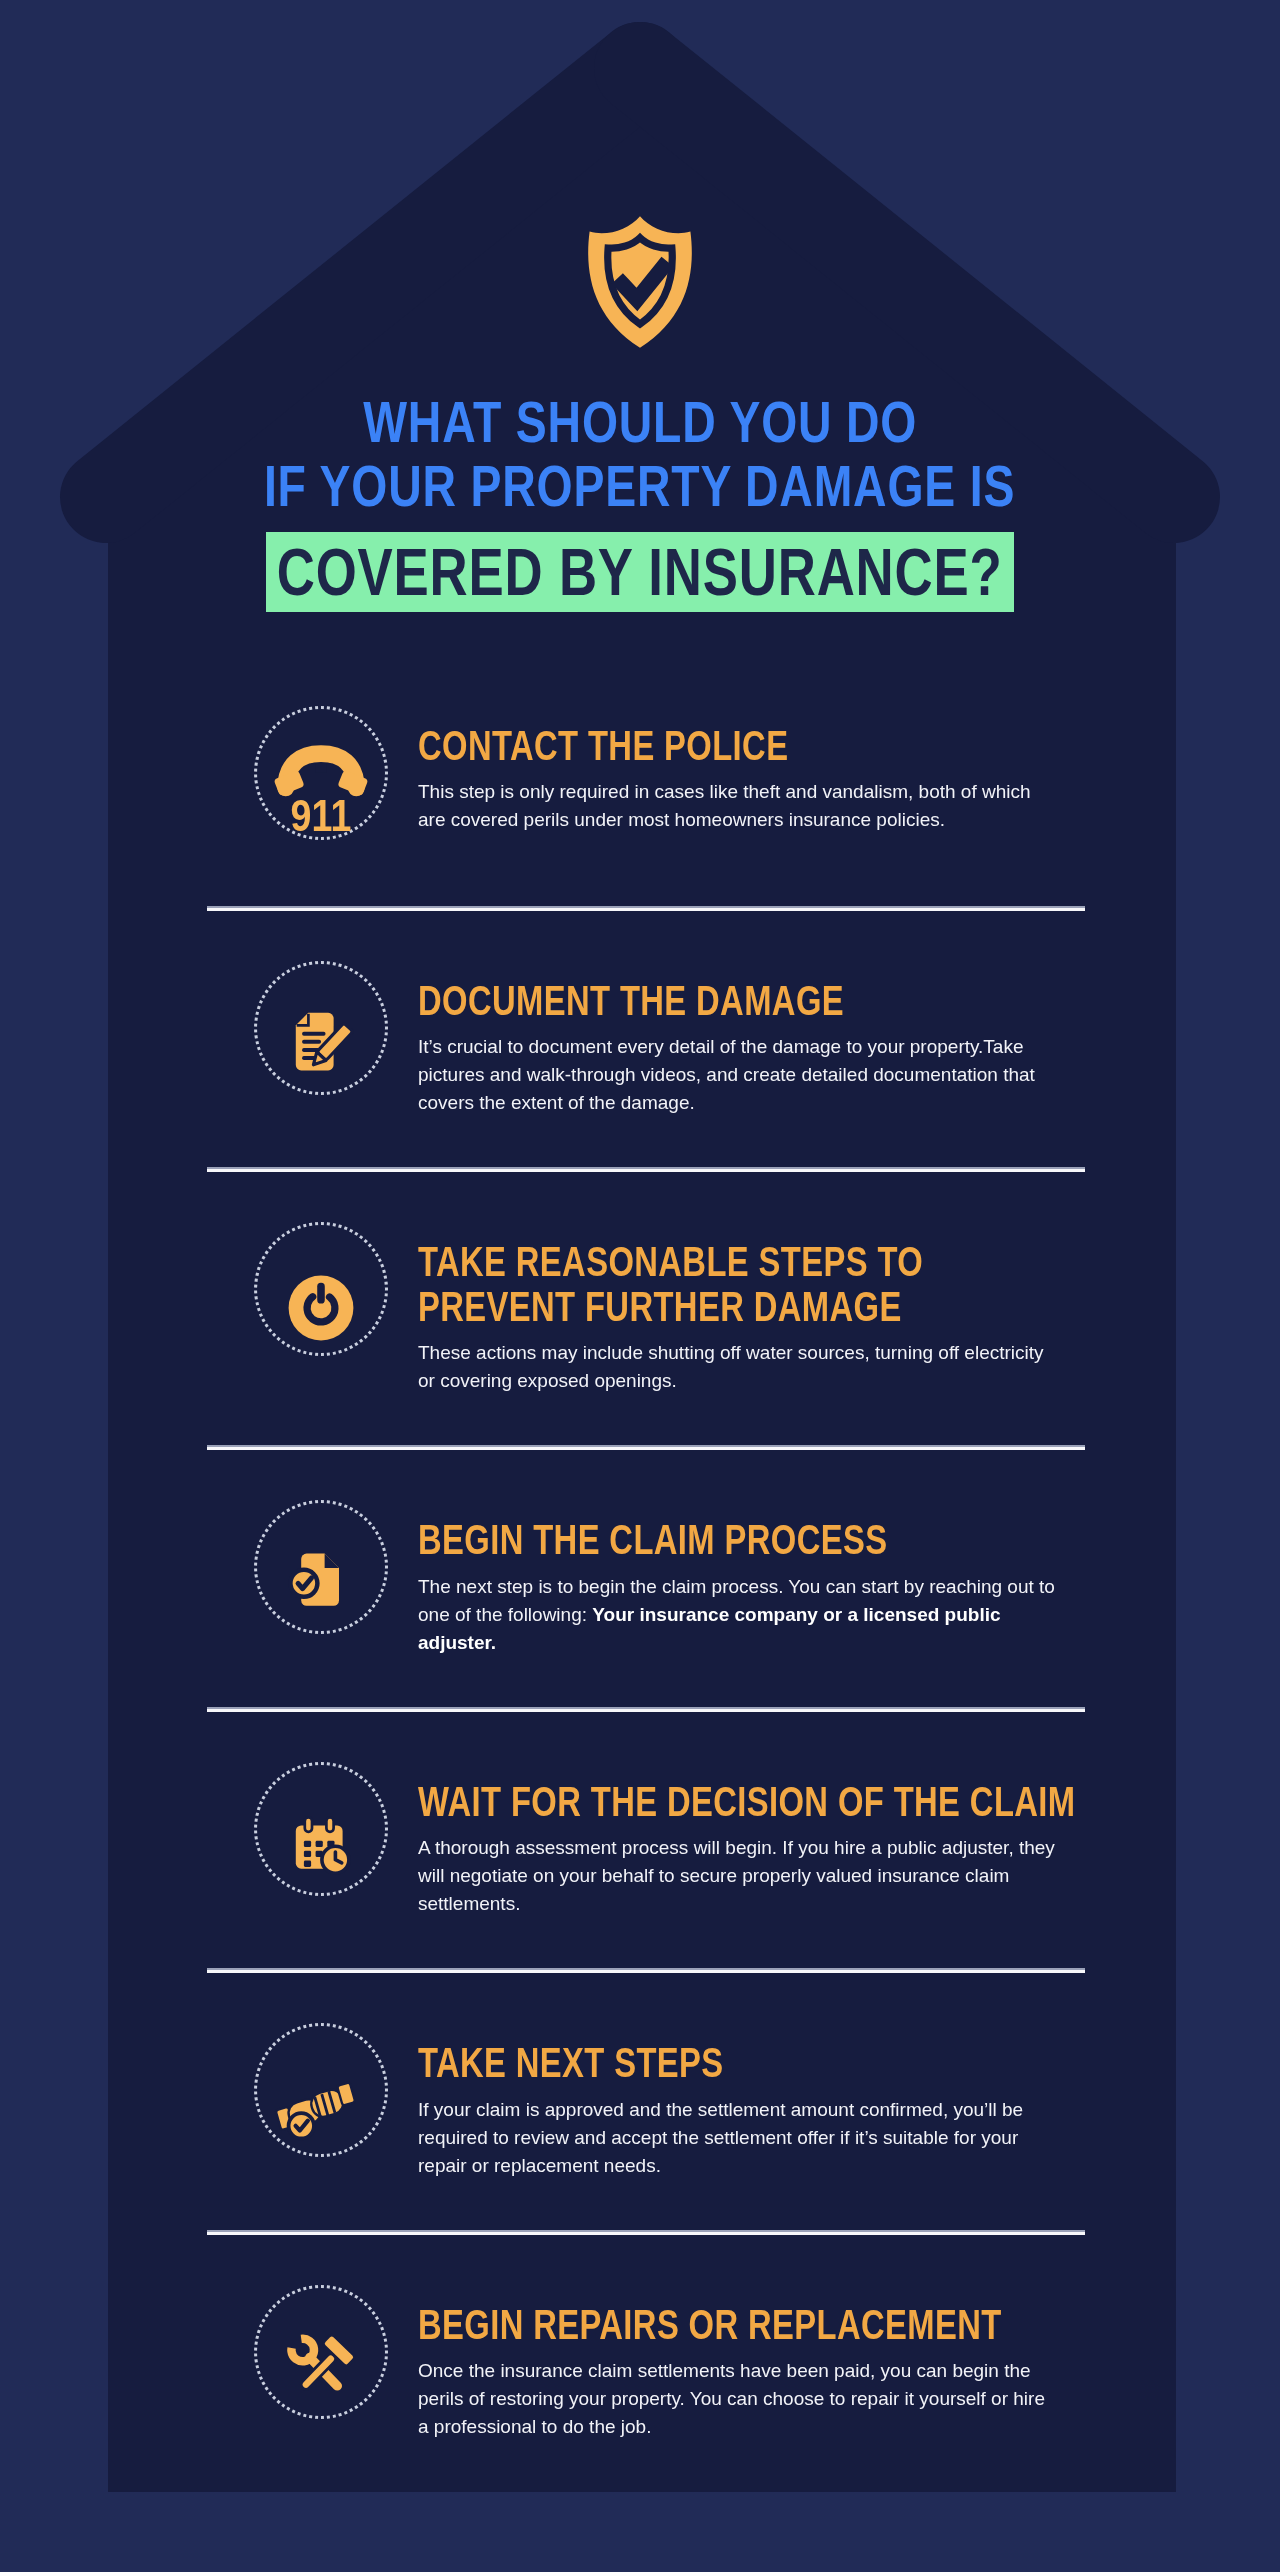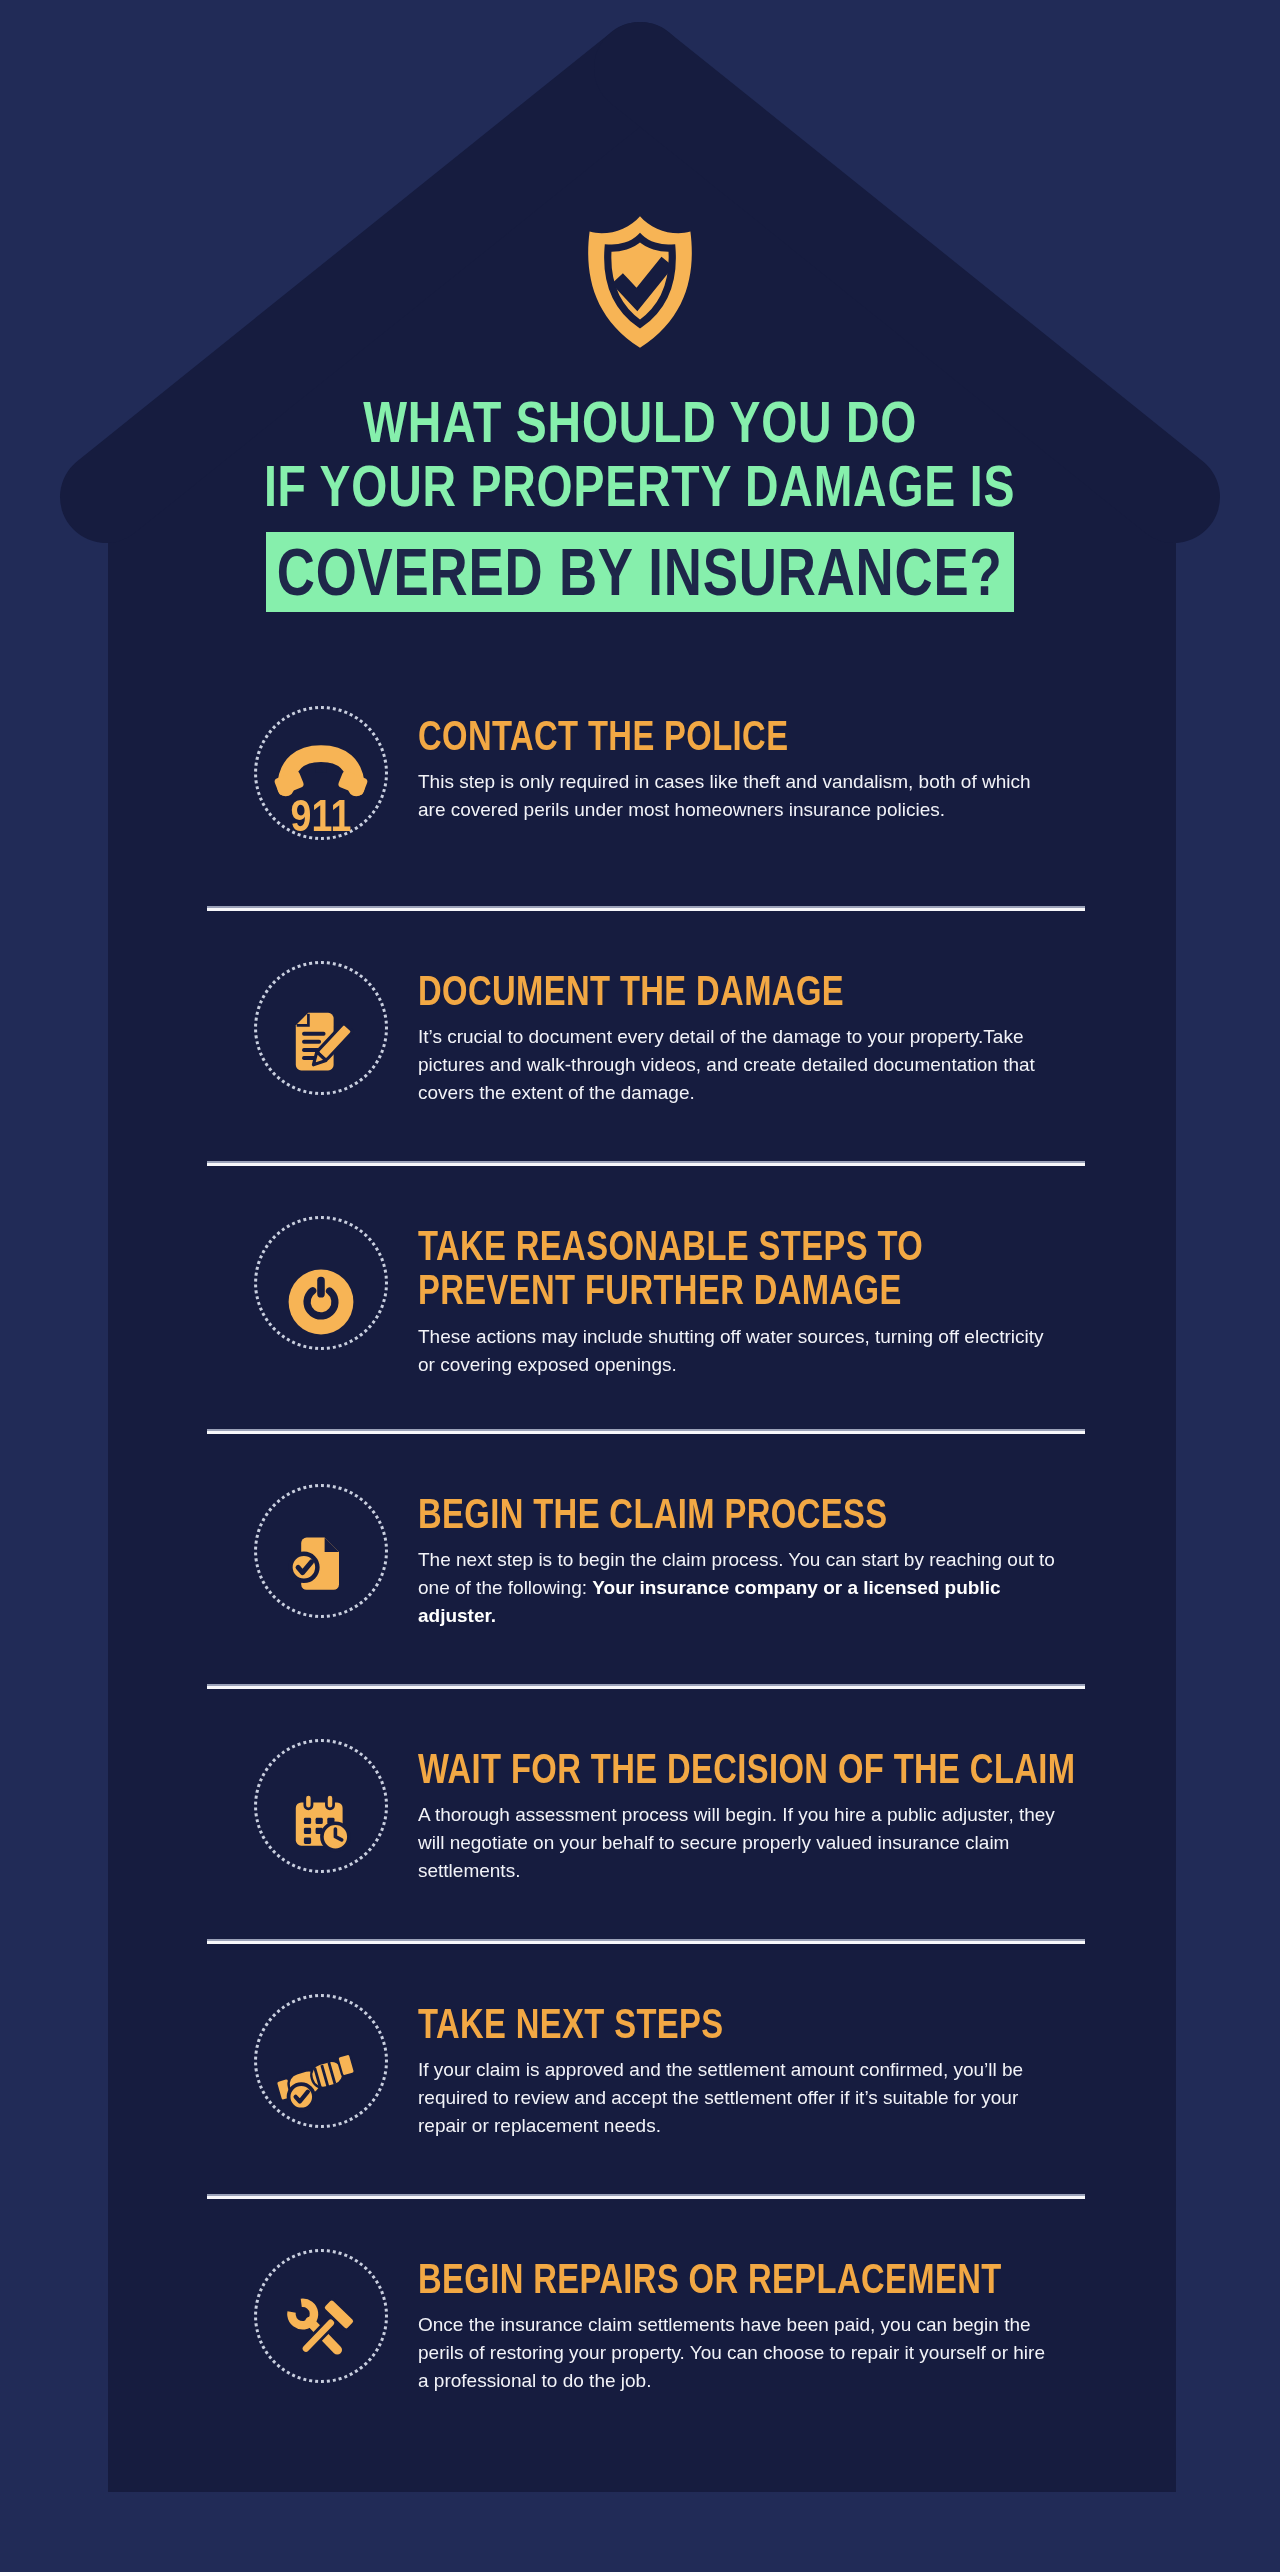--- a/index.html
+++ b/index.html
@@ -7,21 +7,21 @@
     width:1280px;height:2572px;position:relative;
     background:#212b57;
     font-family:"Liberation Sans",sans-serif;
     overflow:hidden;
   }
   .house-svg{position:absolute;left:0;top:0;}
   .content{position:absolute;left:0;top:0;width:1280px;height:2572px;}
 
   .shield-wrap{display:flex;justify-content:center;padding-top:210px;}
 
-  .title-block{margin-top:36px;text-align:center;color:#86efac;}
+  .title-block{margin-top:36px;text-align:center;color:#3b82f6;}
   .title-line{line-height:1.1;}
   .title-line span{
     display:inline-block;transform:scaleX(0.8);transform-origin:50% 50%;
     white-space:nowrap;font-weight:700;font-size:58px;letter-spacing:1px;
   }
   .banner{
     width:748px;height:80px;margin:14px auto 0 auto;
     background:#86efac;display:flex;align-items:center;justify-content:center;
   }
   .banner span{
@@ -34,21 +34,21 @@
   .step{
     display:flex;align-items:flex-start;
     padding-left:254px;min-height:150px;
   }
   .icon-ring{
     width:128px;height:128px;flex:none;
     border:3px dotted #c9cfdf;border-radius:50%;
     display:flex;align-items:flex-end;justify-content:center;
   }
   .step-text{margin-left:30px;width:660px;}
-  .step-title{margin-top:8px;}
+  .step-title{margin-top:18px;}
   .step-title span{
     display:inline-block;width:128%;transform:scaleX(0.78);transform-origin:0 0;
     font-weight:700;font-size:42px;line-height:1.06;letter-spacing:0.5px;
     color:#f2a844;
   }
   .step-desc{
     margin-top:10px;font-size:19px;line-height:28px;color:#f2f3f8;width:640px;
   }
   .step-desc b{color:#ffffff;}
   .divider{

